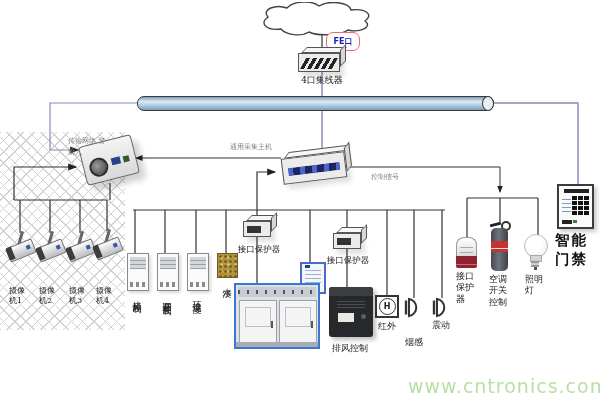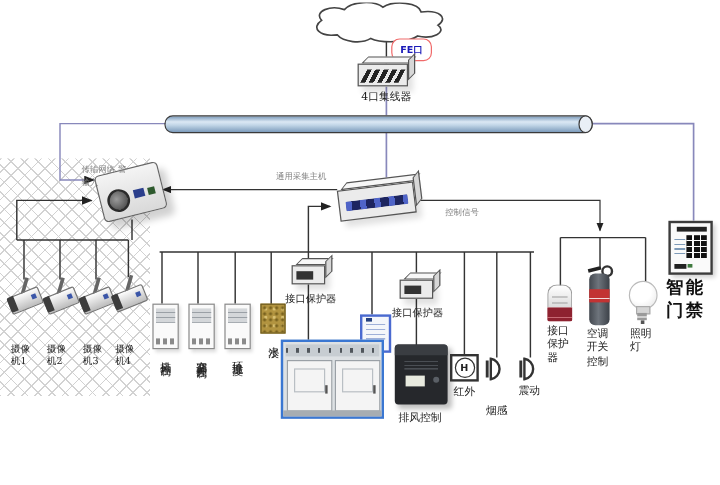--- a/index.html
+++ b/index.html
@@ -364,14 +364,15 @@
 
   <div class="abs door">
     <div class="bar"></div>
     <div class="side"></div>
     <div class="keys"></div>
     <div class="slot"></div>
     <div class="grn"></div>
   </div>
   <div class="lbl hdr wrap" style="left:555px;top:231px;width:42px;font-size:14.5px;line-height:1.3;letter-spacing:2px;">智能门禁</div>
 
+  <div class="watermark">www.cntronics.com</div>
 
 </div>
 
 </body></html>

